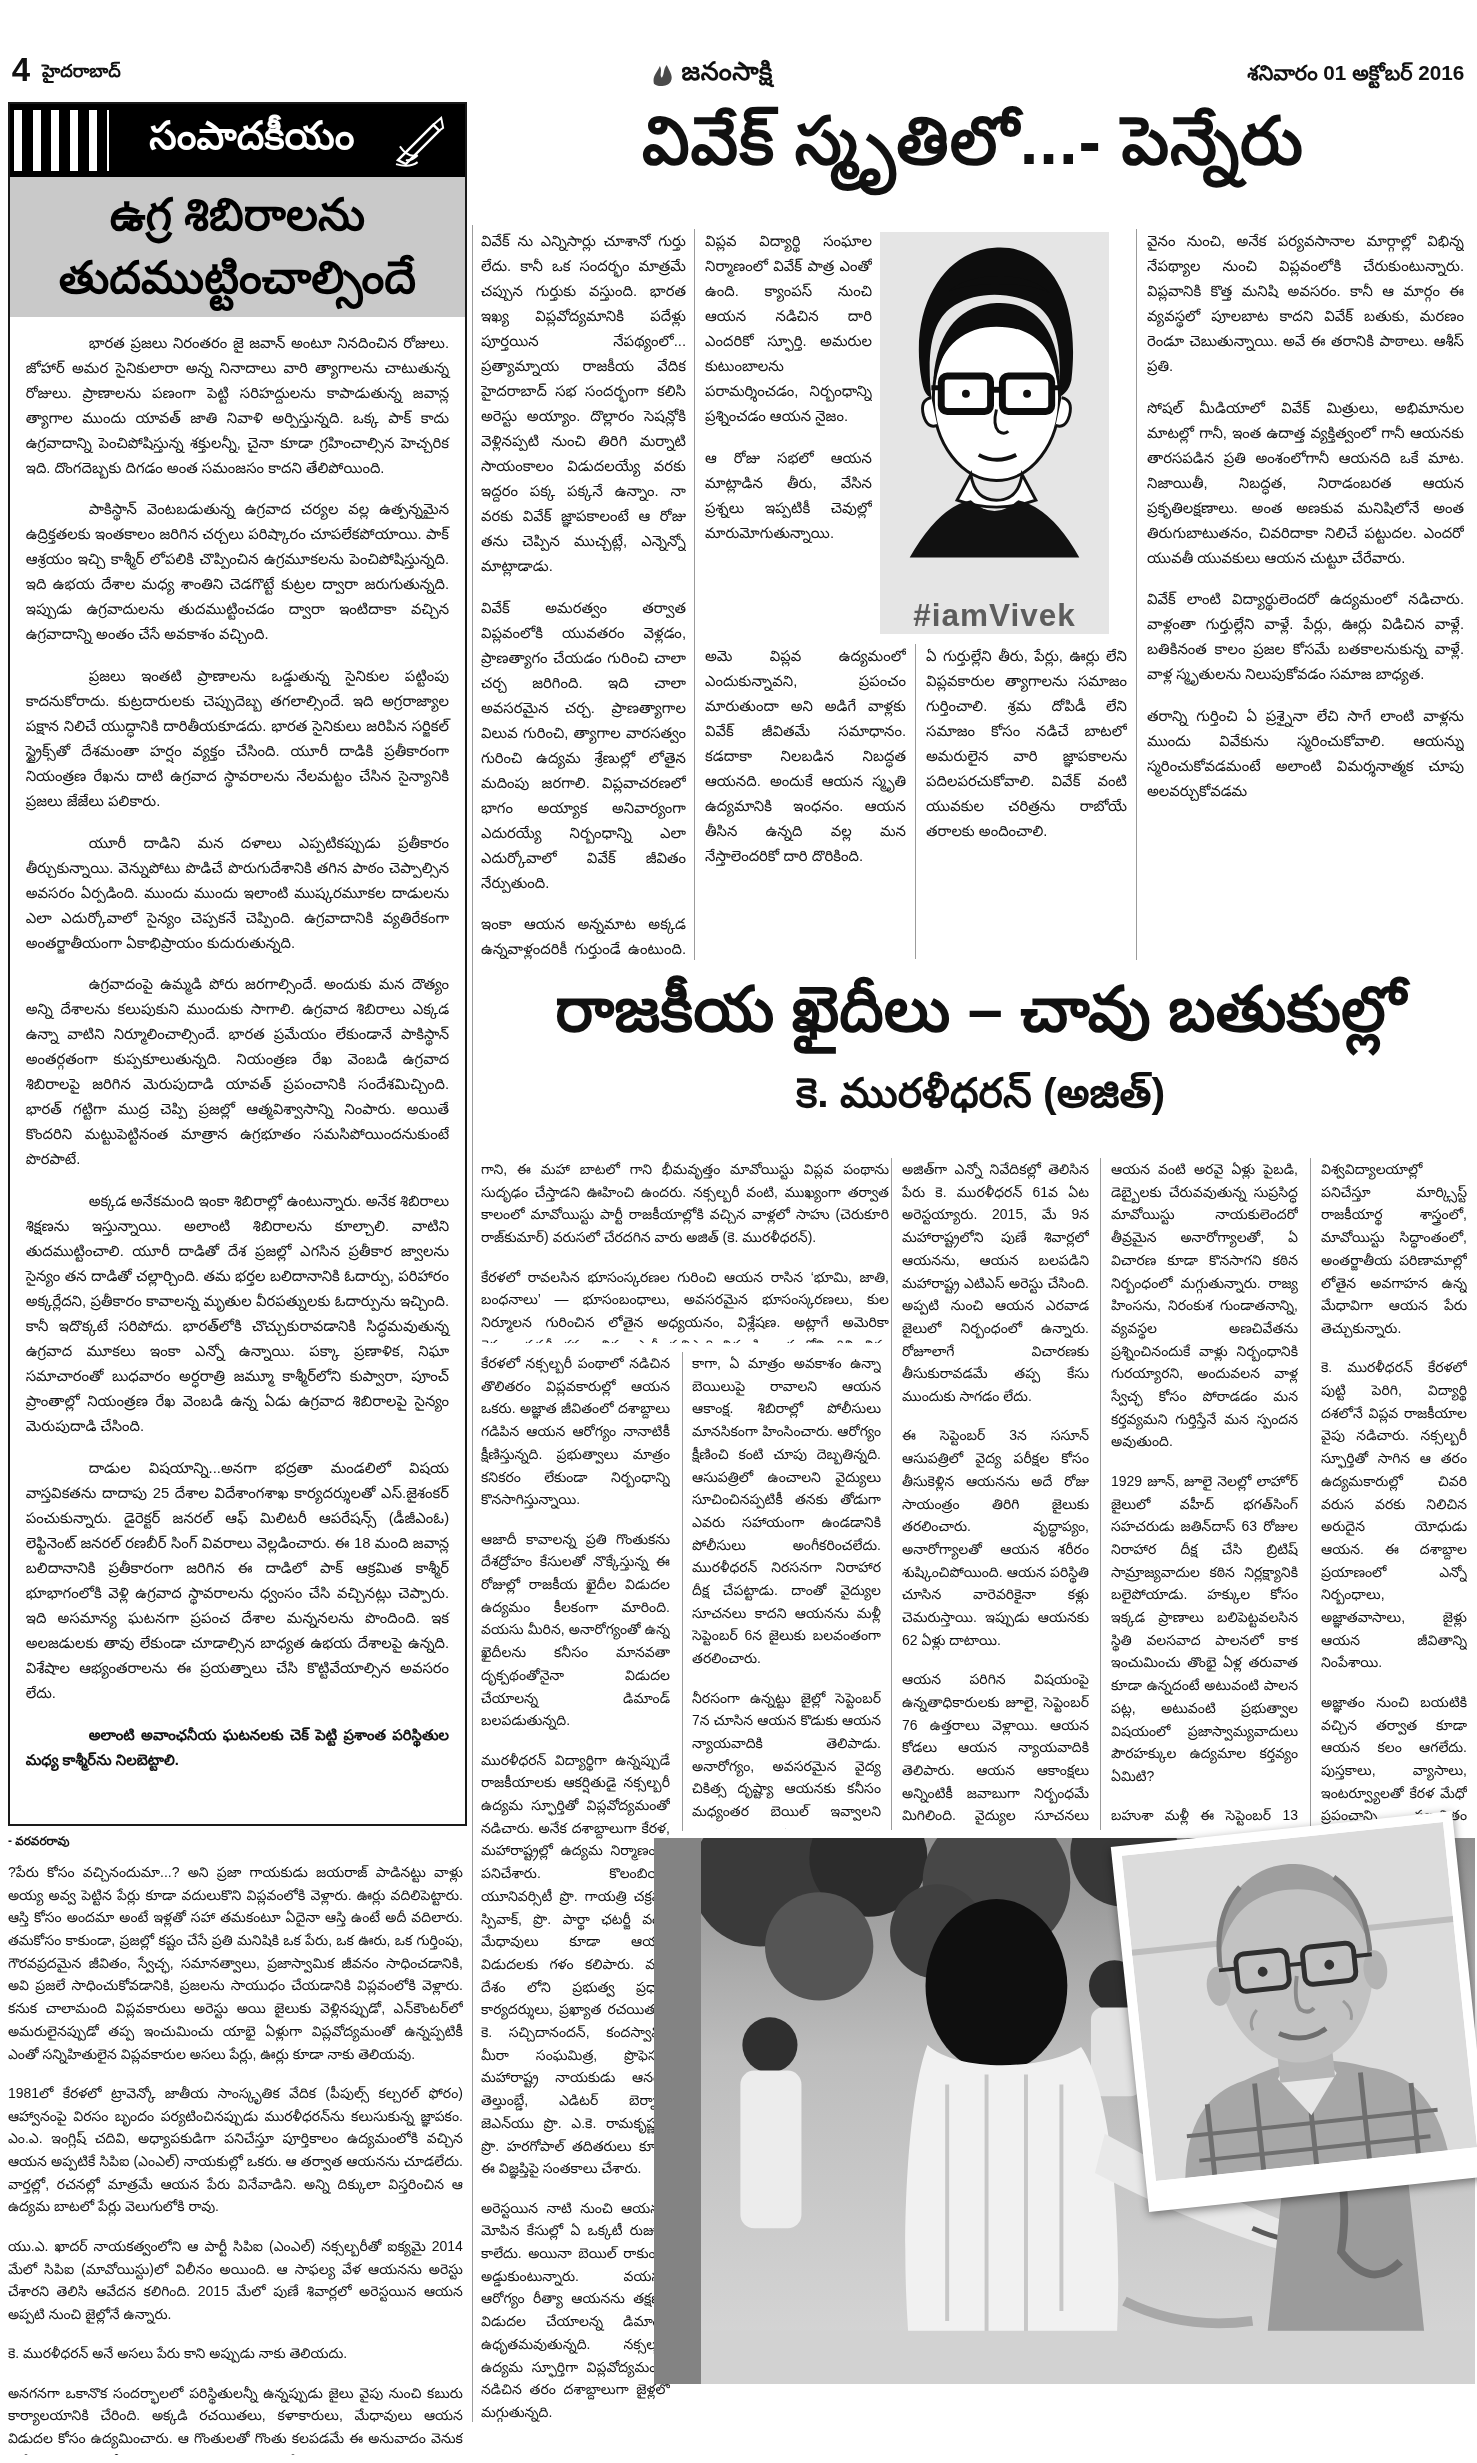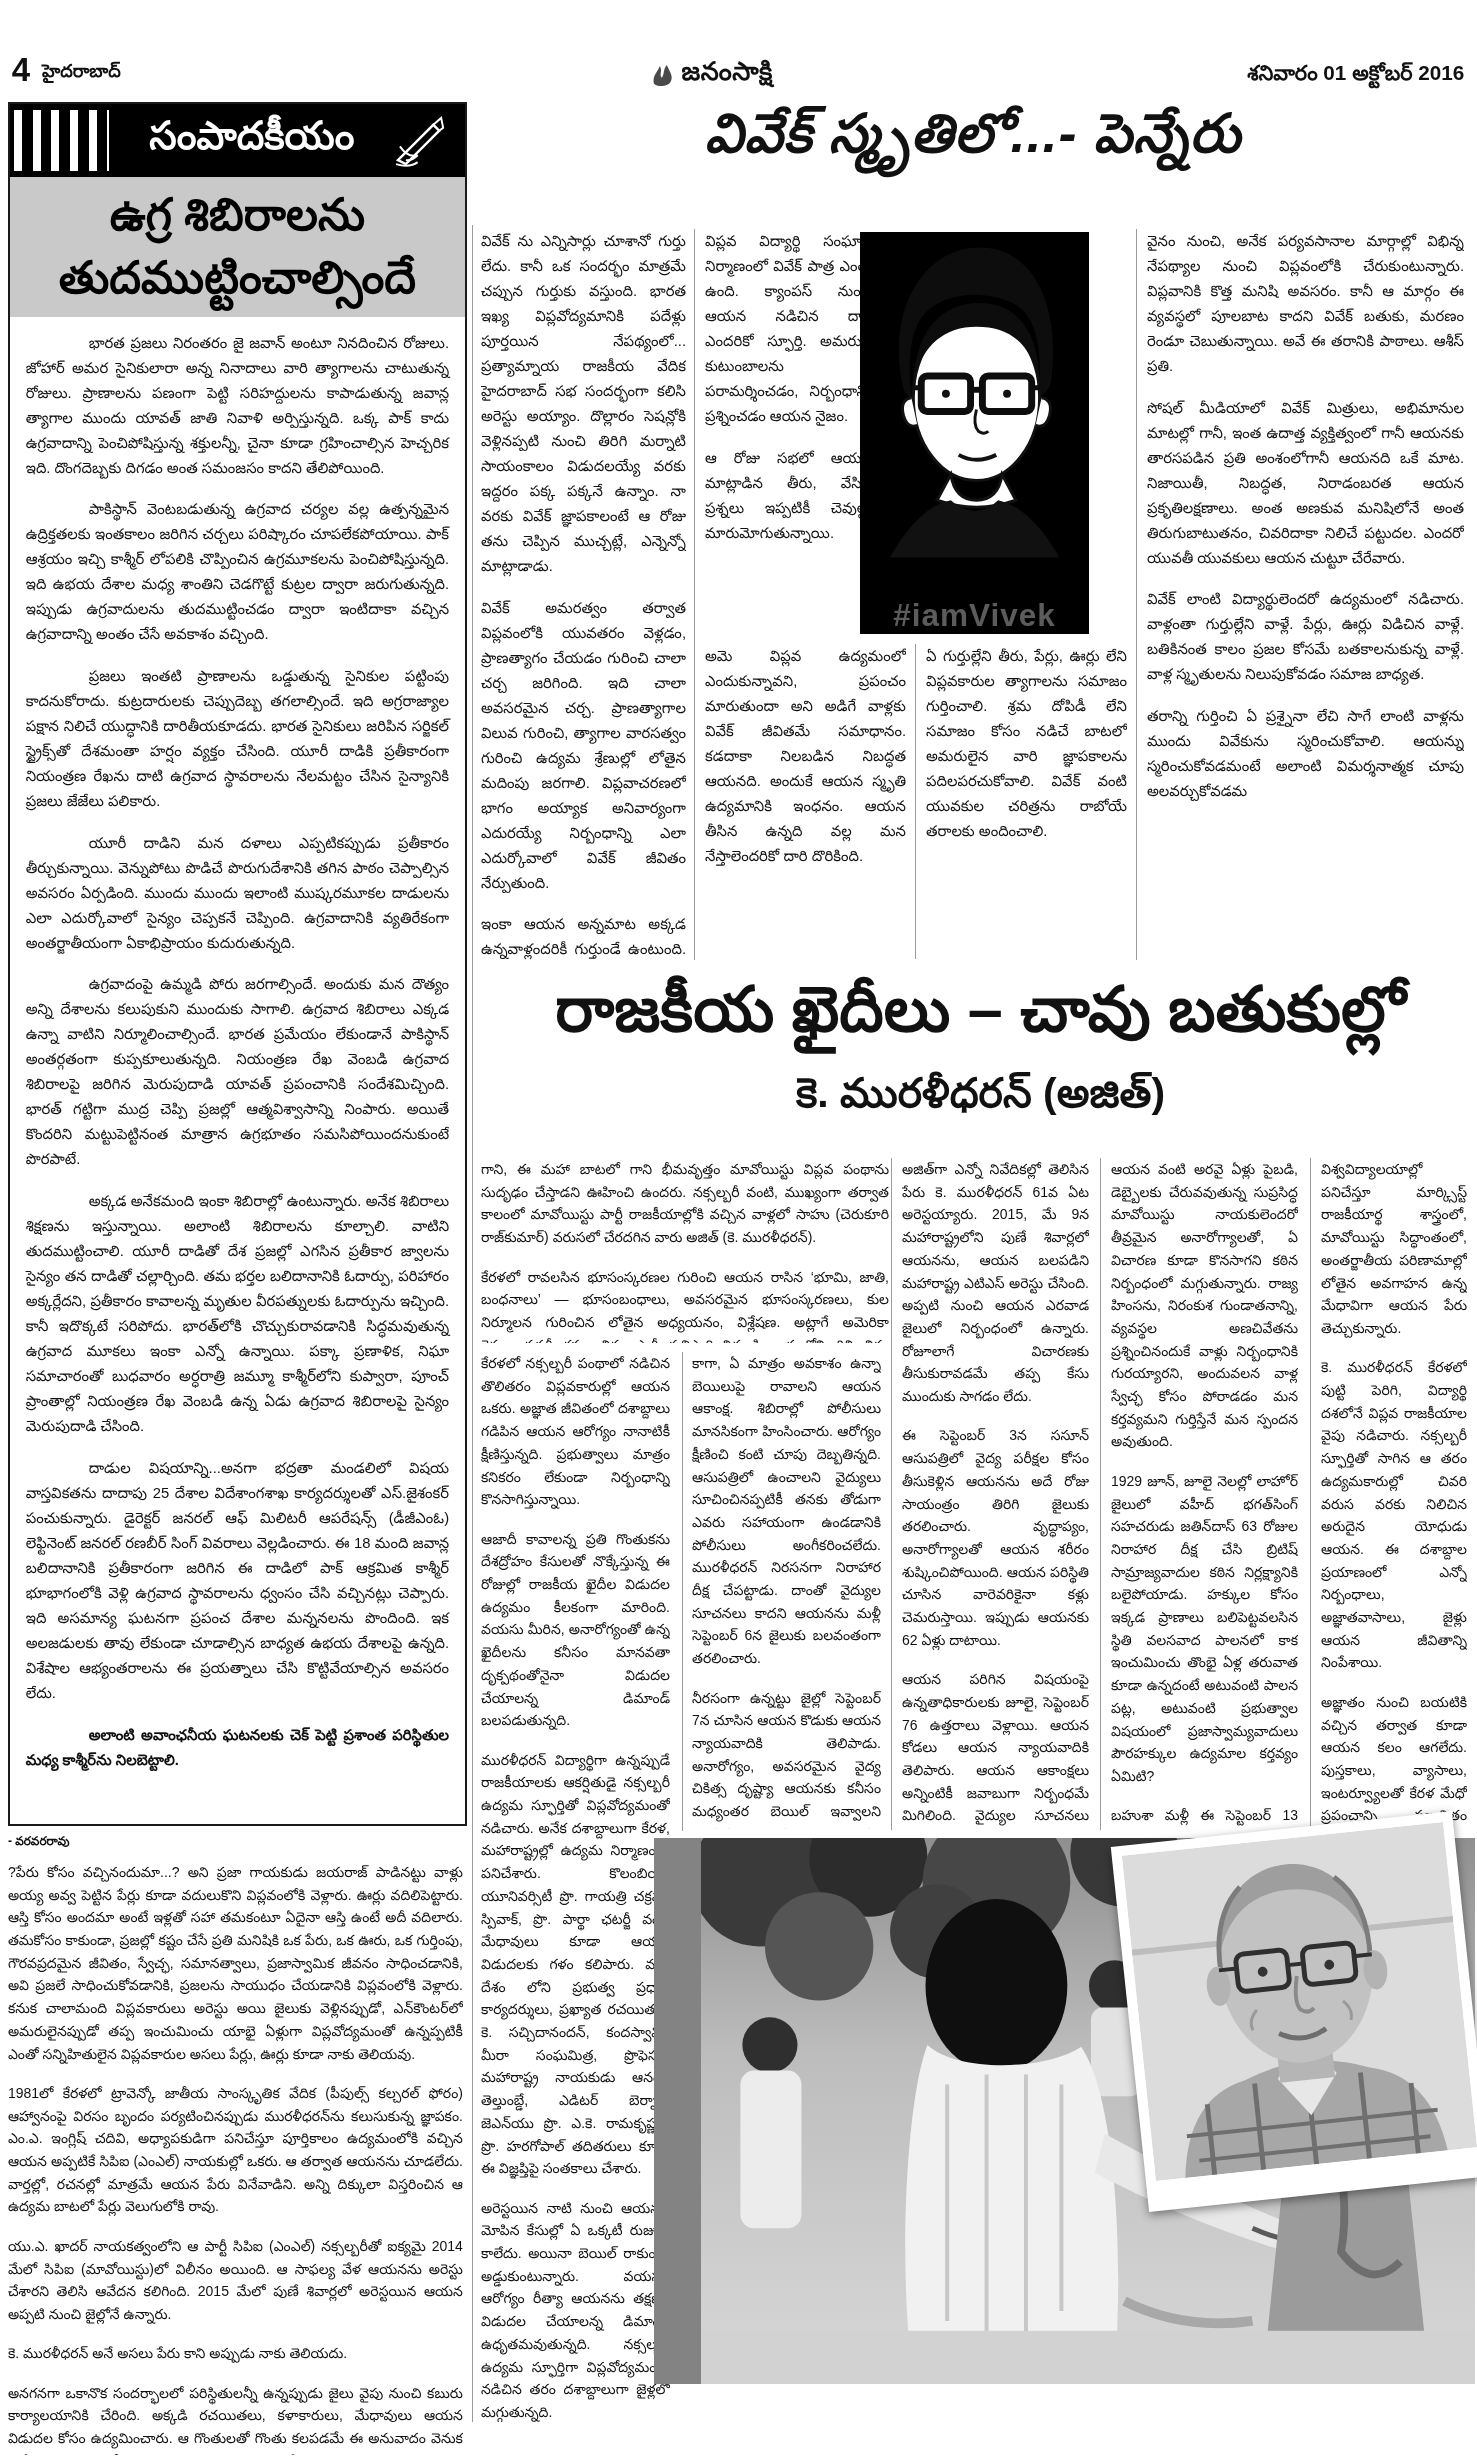--- a/index.html
+++ b/index.html
@@ -22,21 +22,21 @@
   .edtitle{height:134px;background:#c9c9c9;text-align:center;font-weight:bold;
            font-size:45px;line-height:63px;padding-top:5.9px;color:#000;}
   .edbody{padding:13.8px 15.8px 9.9px 15.8px;font-size:14.8px;line-height:25px;text-align:justify;
           height:1466px;overflow:hidden;}
   .para{margin:0 0 16.7px 0;text-indent:63px;}
   .para.noindent{text-indent:0;}
   .para.bold{font-weight:bold;}
   
   .col{font-size:14.8px;line-height:25px;text-align:justify;overflow:hidden;}
   .col.small{font-size:14px;line-height:22.7px;}
-  .h1a{font-size:54px;font-weight:bold;text-align:center;letter-spacing:1px;white-space:nowrap;font-style:italic;}
+  .h1a{font-size:67px;font-weight:bold;text-align:center;letter-spacing:1px;white-space:nowrap;}
   .h2a{font-size:63px;font-weight:bold;text-align:center;white-space:nowrap;}
   .byline{font-size:41px;font-weight:bold;text-align:center;}
   .vrule{width:1px;background:#9b9b9b;}
   .caption-tag{font-size:31.5px;font-weight:bold;color:#5c5c5c;text-align:center;letter-spacing:1px;}
   
   .photo-main{background:#cfcfcf;overflow:hidden;}
   .photo-strip{background:#838383;}
   .inset{background:#fff;padding:9.9px;box-shadow:0 3px 9.9px rgba(0,0,0,.45);
          transform:rotate(-6deg);}
   .inset svg{display:block;}
@@ -129,21 +129,21 @@
   <div class="abs col" style="left:926px;top:644px;width:201px;height:315px;">
       <p class="para noindent">ఏ గుర్తుల్లేని తీరు, పేర్లు, ఊర్లు లేని విప్లవకారుల త్యాగాలను సమాజం గుర్తించాలి. శ్రమ దోపిడీ లేని సమాజం కోసం నడిచే బాటలో అమరులైన వారి జ్ఞాపకాలను పదిలపరచుకోవాలి. వివేక్ వంటి యువకుల చరిత్రను రాబోయే తరాలకు అందించాలి.</p>
     </div>
   <div class="abs col" style="left:1147px;top:229px;width:317px;height:731px;">
       <p class="para noindent">వైనం నుంచి, అనేక పర్యవసానాల మార్గాల్లో విభిన్న నేపథ్యాల నుంచి విప్లవంలోకి చేరుకుంటున్నారు. విప్లవానికి కొత్త మనిషి అవసరం. కానీ ఆ మార్గం ఈ వ్యవస్థలో పూలబాట కాదని వివేక్ బతుకు, మరణం రెండూ చెబుతున్నాయి. అవే ఈ తరానికి పాఠాలు. ఆశీస్ ప్రతి.</p>
       <p class="para noindent">సోషల్ మీడియాలో వివేక్ మిత్రులు, అభిమానుల మాటల్లో గానీ, ఇంత ఉదాత్త వ్యక్తిత్వంలో గానీ ఆయనకు తారసపడిన ప్రతి అంశంలోగానీ ఆయనది ఒకే మాట. నిజాయితీ, నిబద్ధత, నిరాడంబరత ఆయన ప్రకృతిలక్షణాలు. అంత అణకువ మనిషిలోనే అంత తిరుగుబాటుతనం, చివరిదాకా నిలిచే పట్టుదల. ఎందరో యువతీ యువకులు ఆయన చుట్టూ చేరేవారు.</p>
       <p class="para noindent">వివేక్ లాంటి విద్యార్థులెందరో ఉద్యమంలో నడిచారు. వాళ్లంతా గుర్తుల్లేని వాళ్లే. పేర్లు, ఊర్లు విడిచిన వాళ్లే. బతికినంత కాలం ప్రజల కోసమే బతకాలనుకున్న వాళ్లే. వాళ్ల స్మృతులను నిలుపుకోవడం సమాజ బాధ్యత.</p>
       <p class="para noindent">తరాన్ని గుర్తించి ఏ ప్రశ్నైనా లేచి సాగే లాంటి వాళ్లను ముందు వివేకును స్మరించుకోవాలి. ఆయన్ను స్మరించుకోవడమంటే అలాంటి విమర్శనాత్మక చూపు అలవర్చుకోవడమ</p>
     </div>
 
-  <div class="abs" style="left:860px;top:232px;width:229px;height:402px;background:#000000;">
+  <div class="abs" style="left:880px;top:232px;width:229px;height:402px;background:#e5e5e5;">
     <svg viewBox="0 0 232 360" width="229" height="355">
 
       <path d="M42 150 C28 70 70 18 116 16 C168 12 204 62 194 150 C192 160 186 166 180 168 C188 104 172 78 150 70 C124 60 96 62 76 74 C56 86 46 112 52 168 C46 166 44 160 42 150 Z" fill="#0d0d0d"></path>
       <path d="M70 60 C90 40 150 38 172 62 C150 50 96 50 70 60 Z" fill="#0d0d0d"></path>
 
       <ellipse cx="118" cy="168" rx="64" ry="84" fill="#fff" stroke="#111" stroke-width="3"></ellipse>
 
       <path d="M54 150 C58 96 84 74 118 72 C156 70 180 98 182 148 C170 110 150 96 118 96 C86 96 64 114 54 150 Z" fill="#0d0d0d"></path>
 
       <path d="M52 168 q-12 2 -8 18 q4 14 14 10" fill="#fff" stroke="#111" stroke-width="3"></path>

